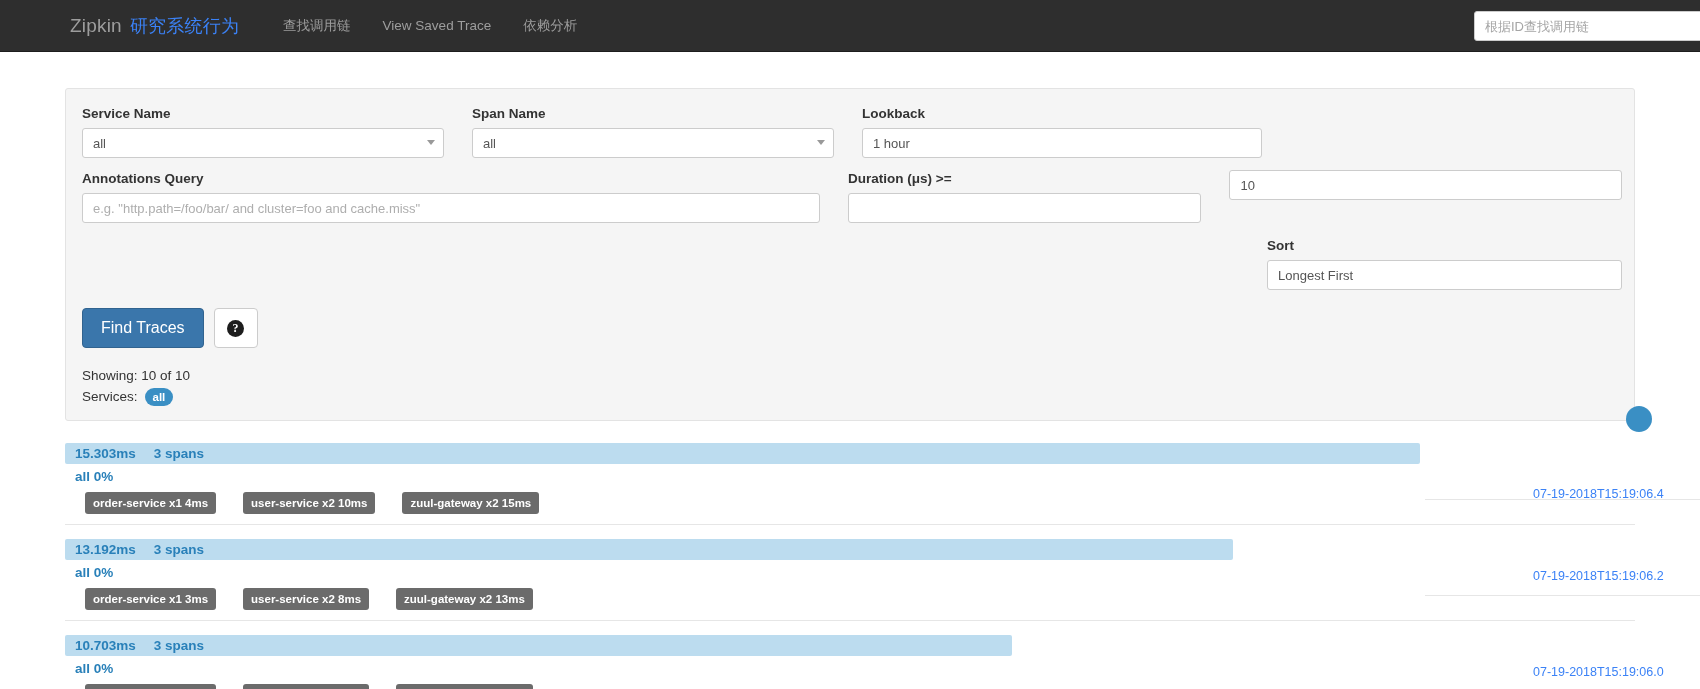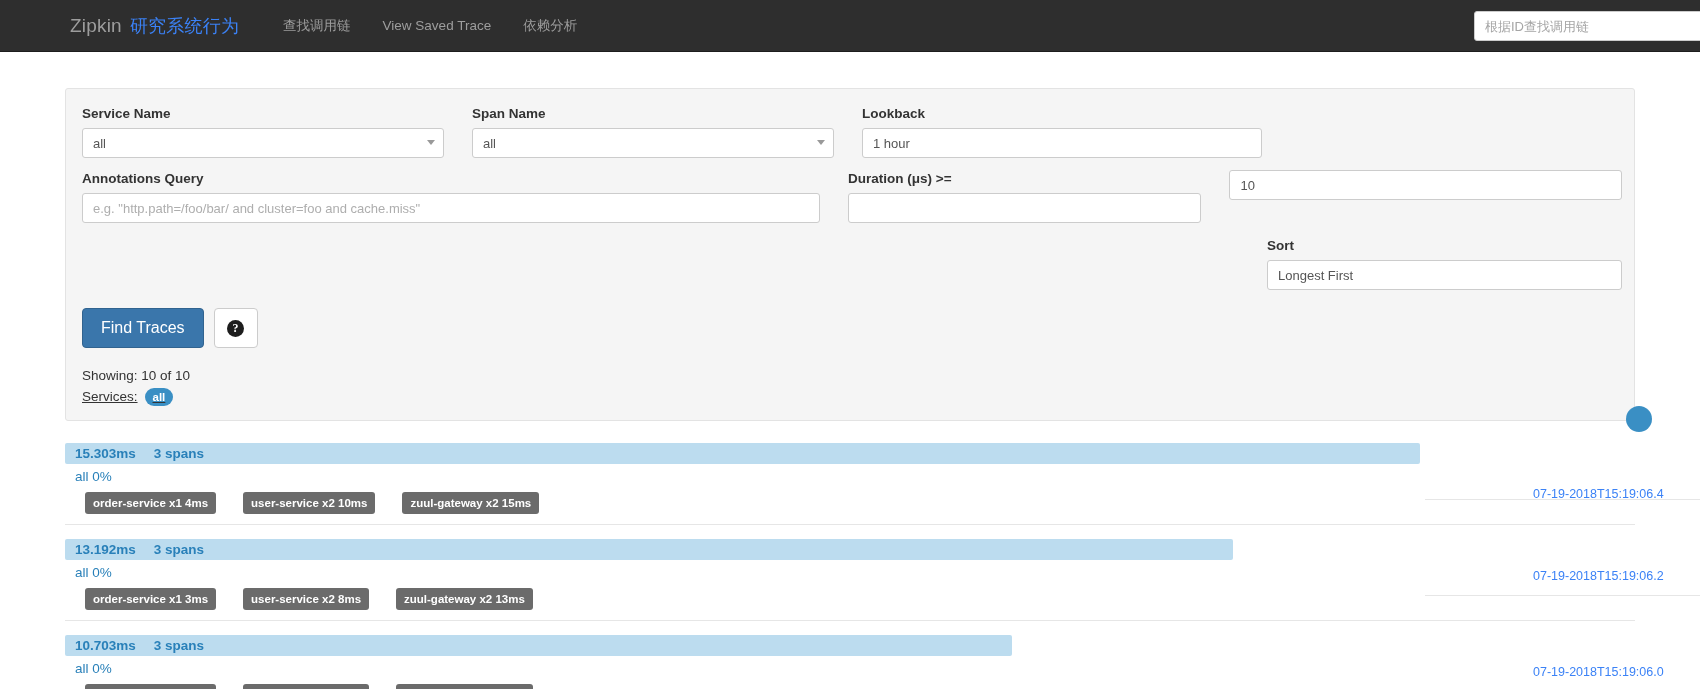--- a/index.html
+++ b/index.html
@@ -156,21 +156,20 @@
     line-height: 19px;
   }
   .services-line {
     margin-top: 2px;
     font-size: 13.5px;
     color: #333;
     display: flex;
     align-items: center;
     gap: 7px;
     line-height: 19px;
-    text-decoration: underline;
   }
   .badge-service {
     background: #3a8fc4;
     color: #fff;
     font-size: 11.5px;
     font-weight: bold;
     border-radius: 9px;
     padding: 2px 8px;
     line-height: 14px;
   }
@@ -207,21 +206,21 @@
     font-weight: bold;
     color: #2980b9;
     white-space: nowrap;
     display: flex;
     gap: 18px;
   }
   .trace-pct {
     margin-top: 4px;
     margin-left: 10px;
     font-size: 13.5px;
-    font-weight: normal;
+    font-weight: bold;
     color: #2980b9;
     line-height: 18px;
   }
   .tags {
     margin-top: 6px;
     display: flex;
     gap: 7px;
   }
   .tag {
     background: #6b6b6b;

